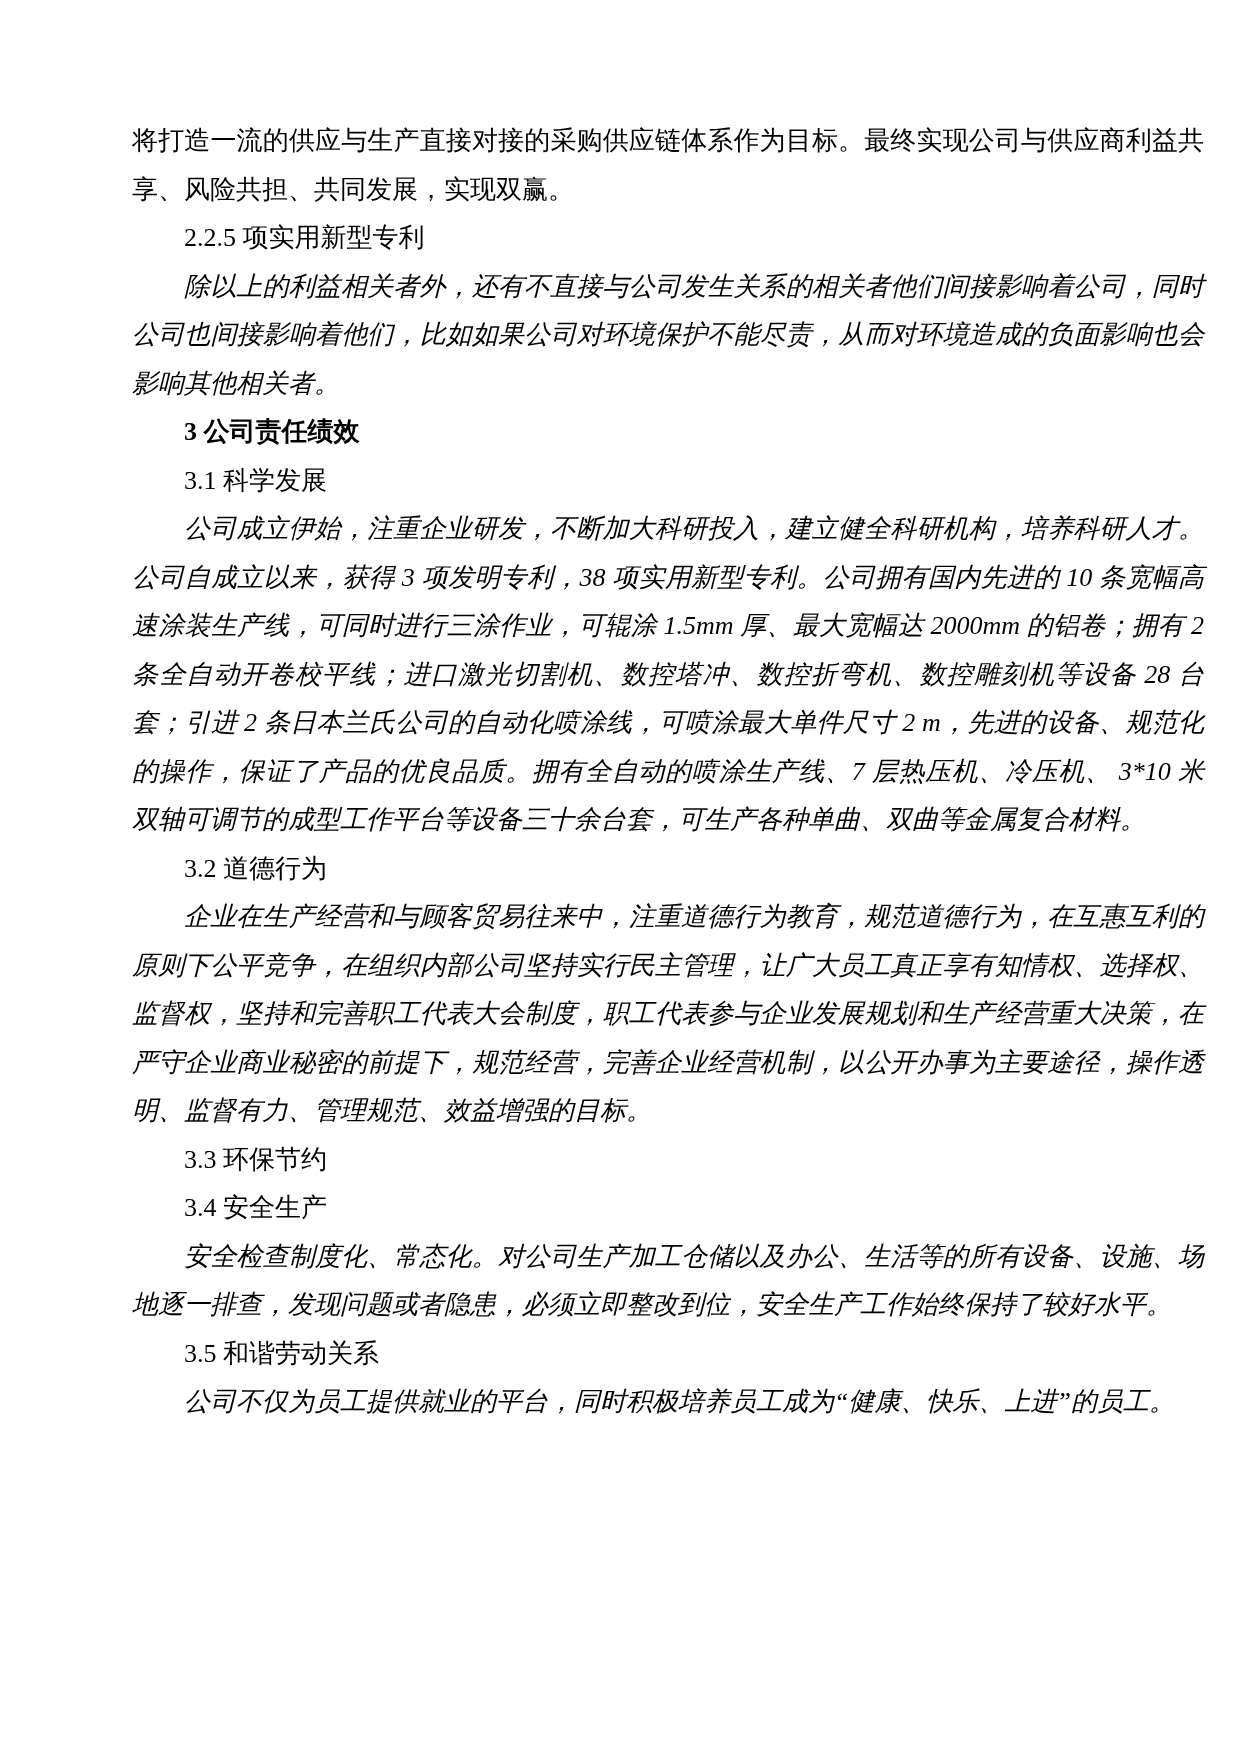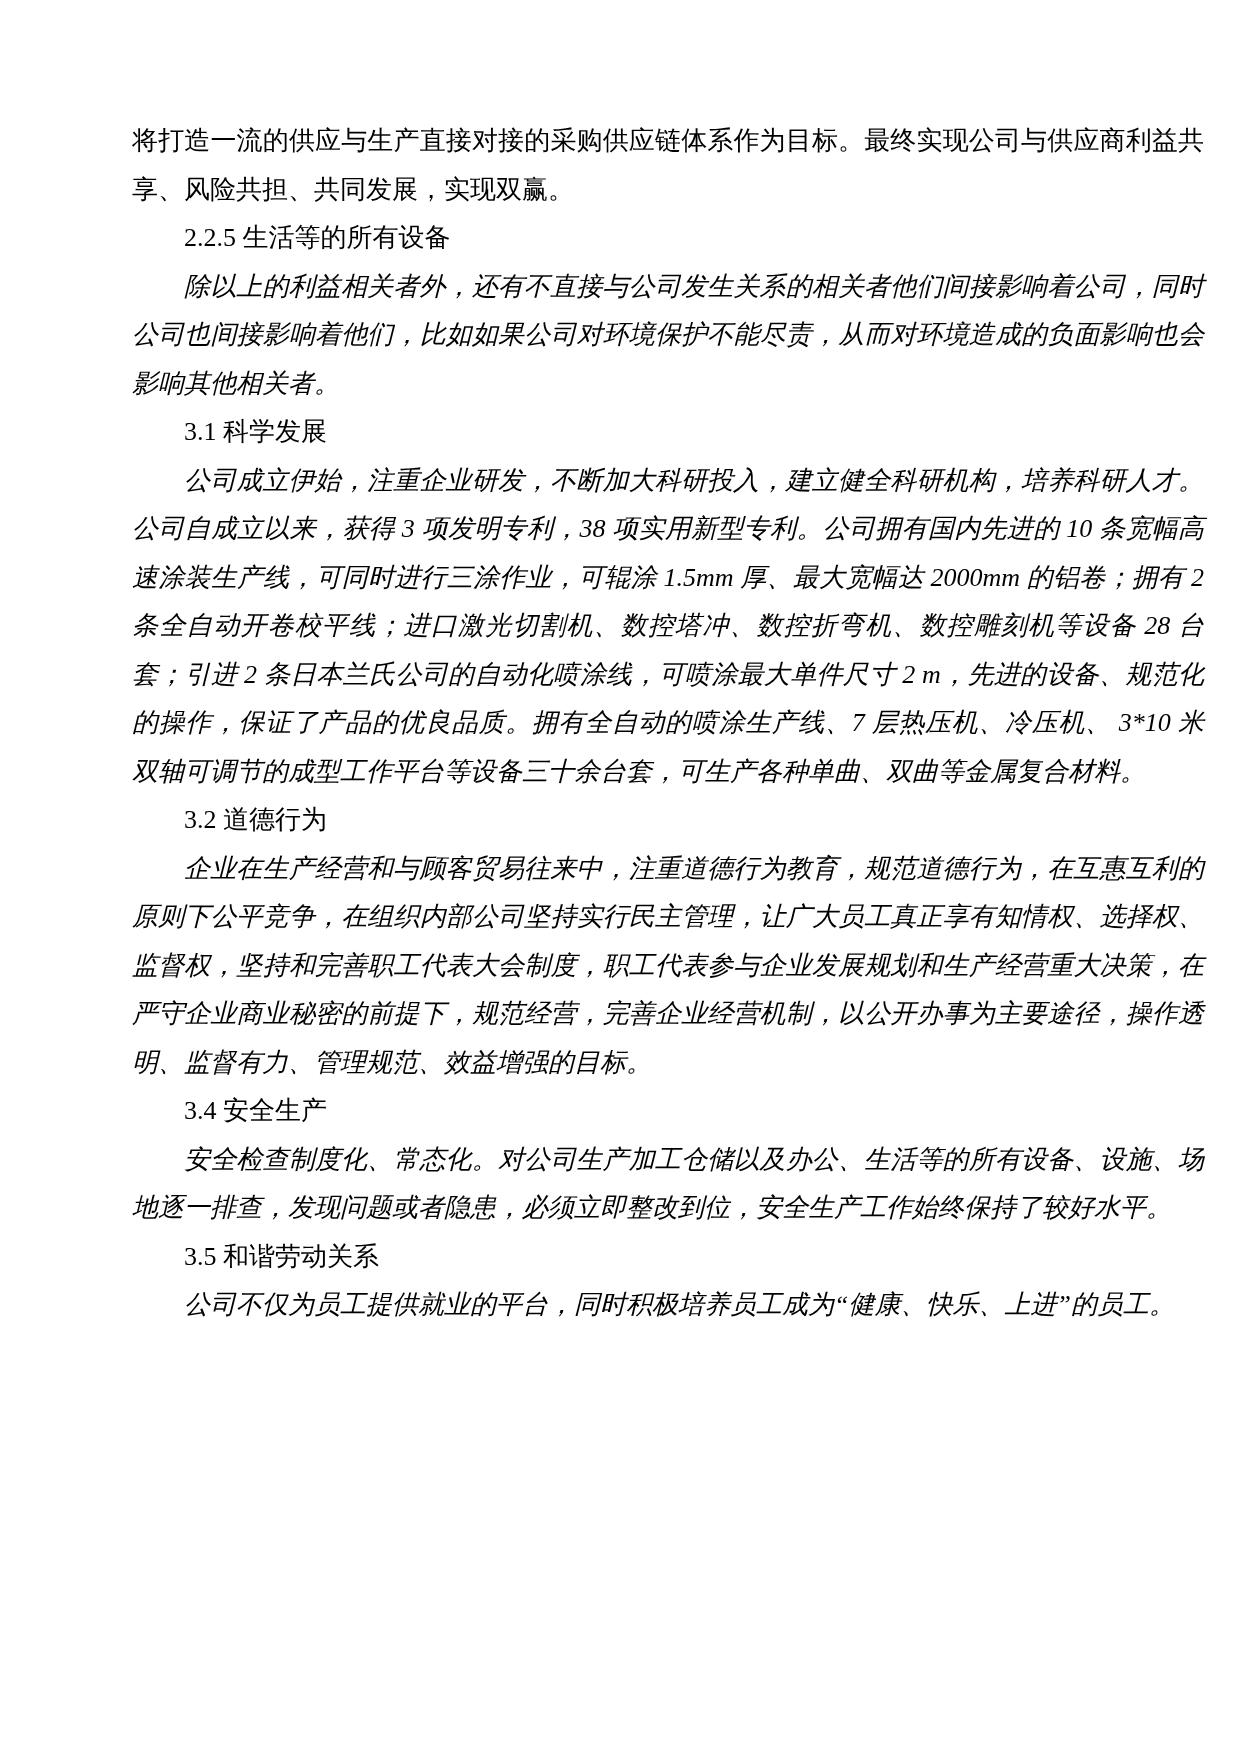--- a/index.html
+++ b/index.html
@@ -41,23 +41,25 @@
     text-indent: 2em;
     font-weight: bold;
     margin: 0;
   }
 </style>
 </head>
 <body>
 
 <div class="page">
   <div class="para-cont">将打造一流的供应与生产直接对接的采购供应链体系作为目标。最终实现公司与供应商利益共享、风险共担、共同发展，实现双赢。</div>
-  <div class="heading">2.2.5 生活等的所有设备</div>
+  <div class="heading">2.2.5 项实用新型专利</div>
   <div class="para">除以上的利益相关者外，还有不直接与公司发生关系的相关者他们间接影响着公司，同时公司也间接影响着他们，比如如果公司对环境保护不能尽责，从而对环境造成的负面影响也会影响其他相关者。</div>
+  <div class="heading-bold">3 公司责任绩效</div>
   <div class="heading">3.1 科学发展</div>
   <div class="para">公司成立伊始，注重企业研发，不断加大科研投入，建立健全科研机构，培养科研人才。公司自成立以来，获得 3 项发明专利，38 项实用新型专利。公司拥有国内先进的 10 条宽幅高速涂装生产线，可同时进行三涂作业，可辊涂 1.5mm 厚、最大宽幅达 2000mm 的铝卷；拥有 2 条全自动开卷校平线；进口激光切割机、数控塔冲、数控折弯机、数控雕刻机等设备 28 台套；引进 2 条日本兰氏公司的自动化喷涂线，可喷涂最大单件尺寸 2 m，先进的设备、规范化的操作，保证了产品的优良品质。拥有全自动的喷涂生产线、7 层热压机、冷压机、 3*10 米双轴可调节的成型工作平台等设备三十余台套，可生产各种单曲、双曲等金属复合材料。</div>
   <div class="heading">3.2 道德行为</div>
   <div class="para">企业在生产经营和与顾客贸易往来中，注重道德行为教育，规范道德行为，在互惠互利的原则下公平竞争，在组织内部公司坚持实行民主管理，让广大员工真正享有知情权、选择权、监督权，坚持和完善职工代表大会制度，职工代表参与企业发展规划和生产经营重大决策，在严守企业商业秘密的前提下，规范经营，完善企业经营机制，以公开办事为主要途径，操作透明、监督有力、管理规范、效益增强的目标。</div>
+  <div class="heading">3.3 环保节约</div>
   <div class="heading">3.4 安全生产</div>
   <div class="para">安全检查制度化、常态化。对公司生产加工仓储以及办公、生活等的所有设备、设施、场地逐一排查，发现问题或者隐患，必须立即整改到位，安全生产工作始终保持了较好水平。</div>
   <div class="heading">3.5 和谐劳动关系</div>
   <div class="para">公司不仅为员工提供就业的平台，同时积极培养员工成为“健康、快乐、上进”的员工。</div>
 </div>
 
 </body></html>

